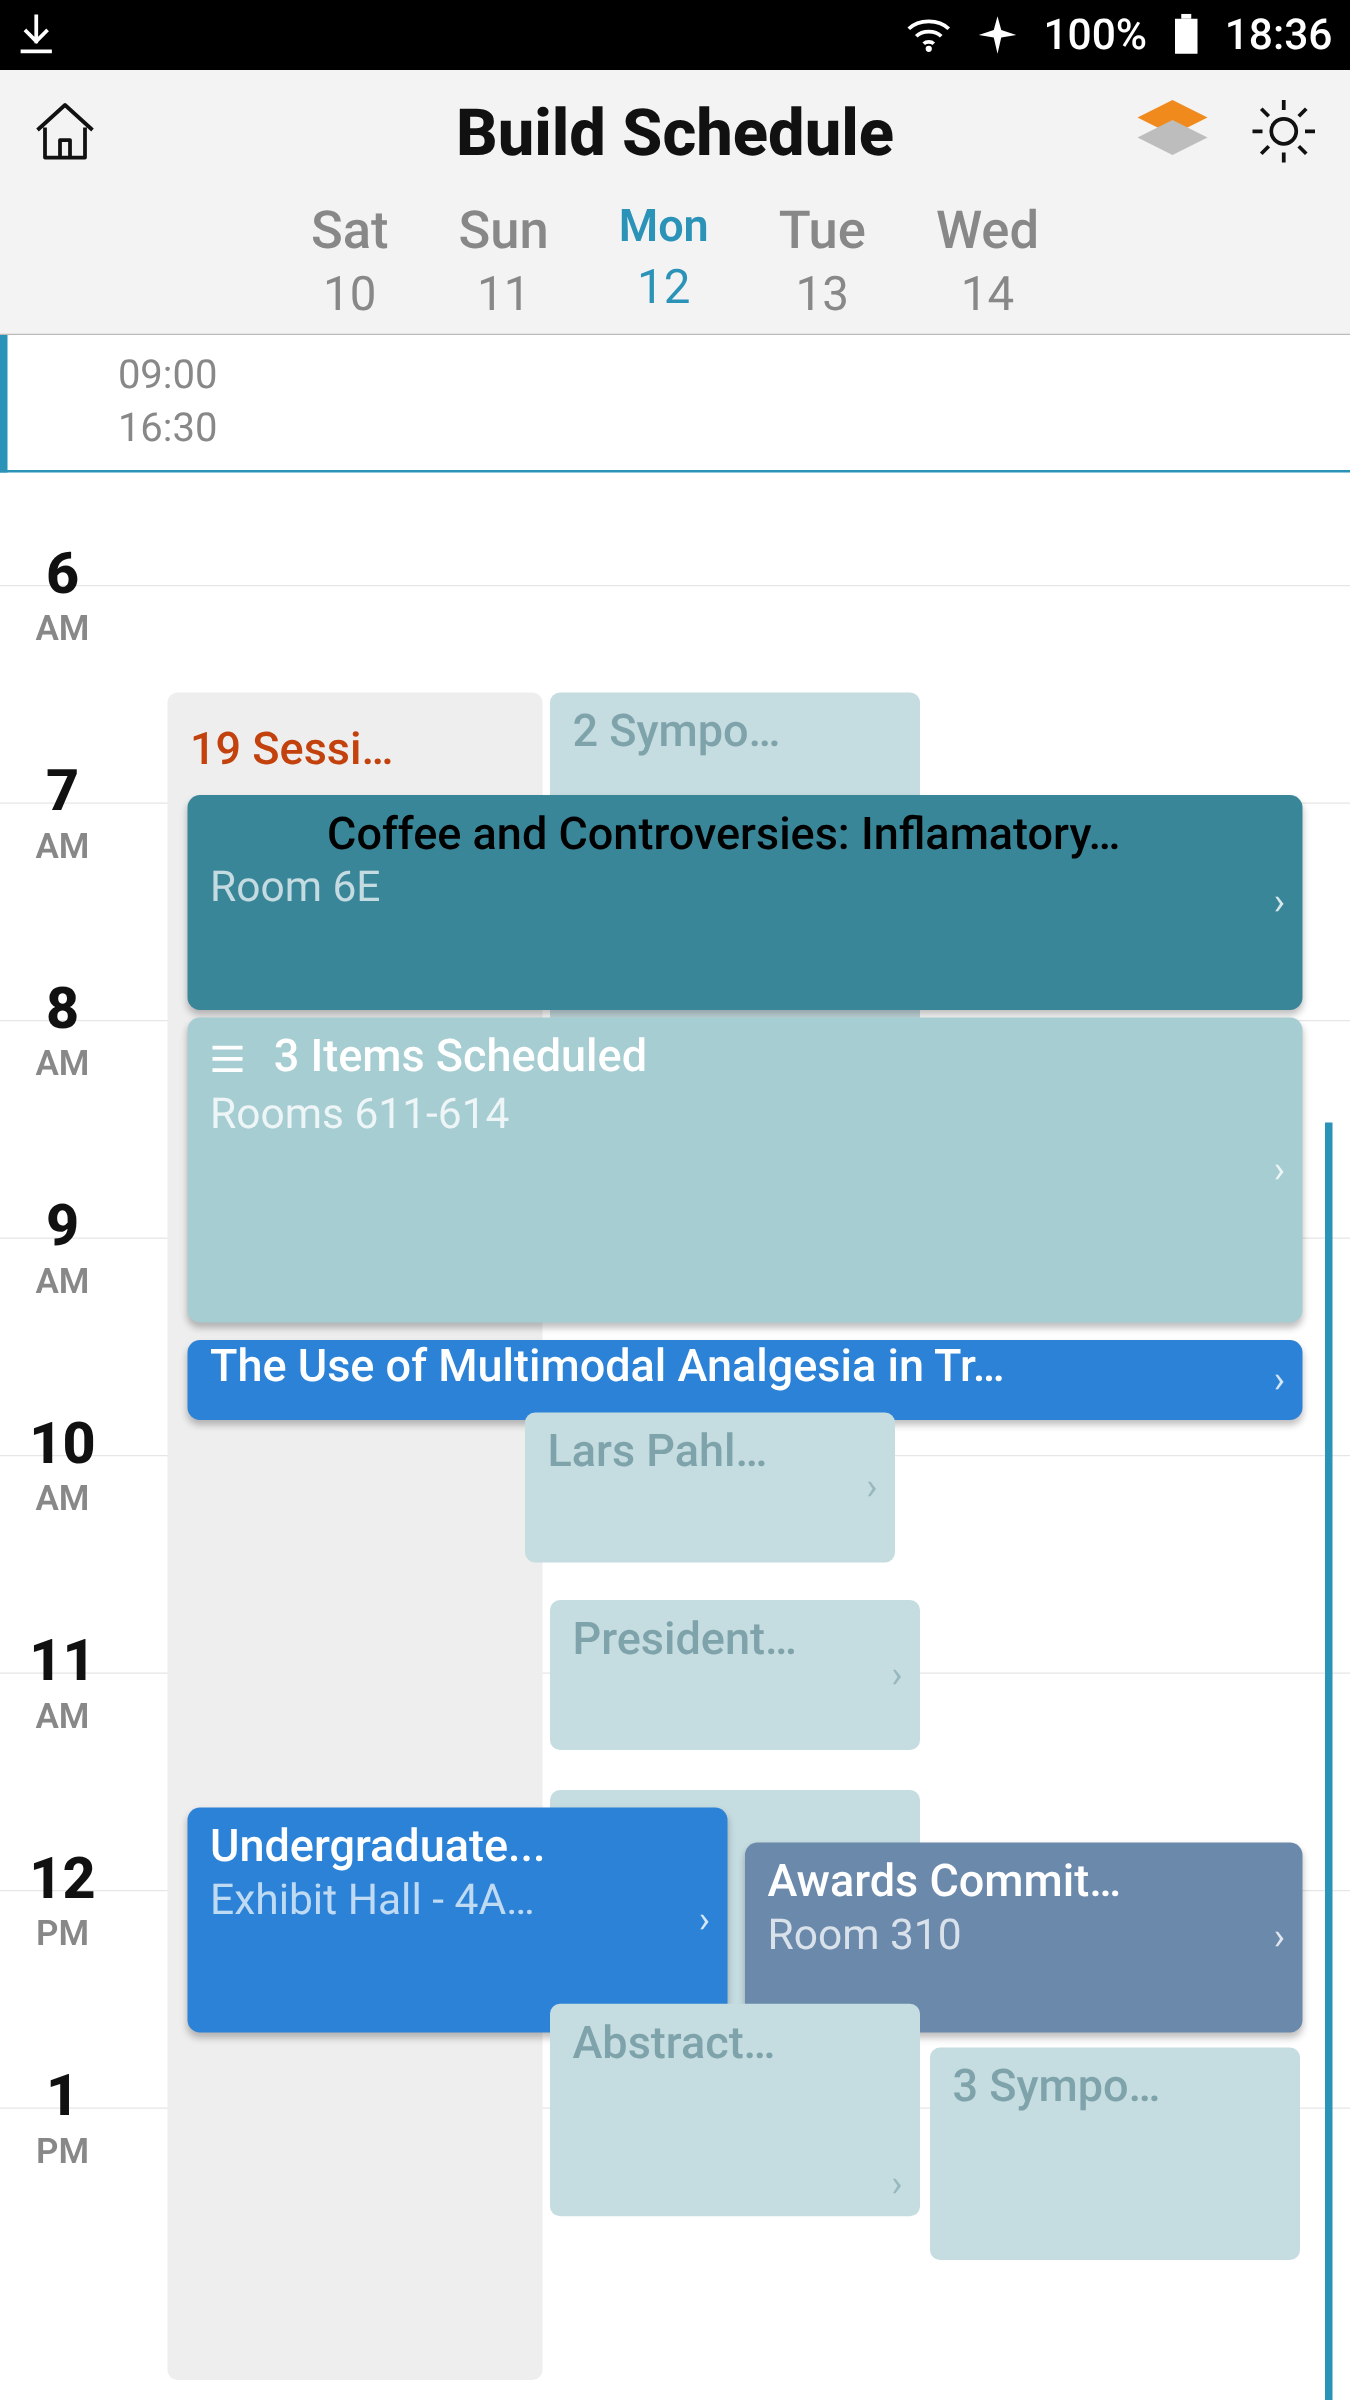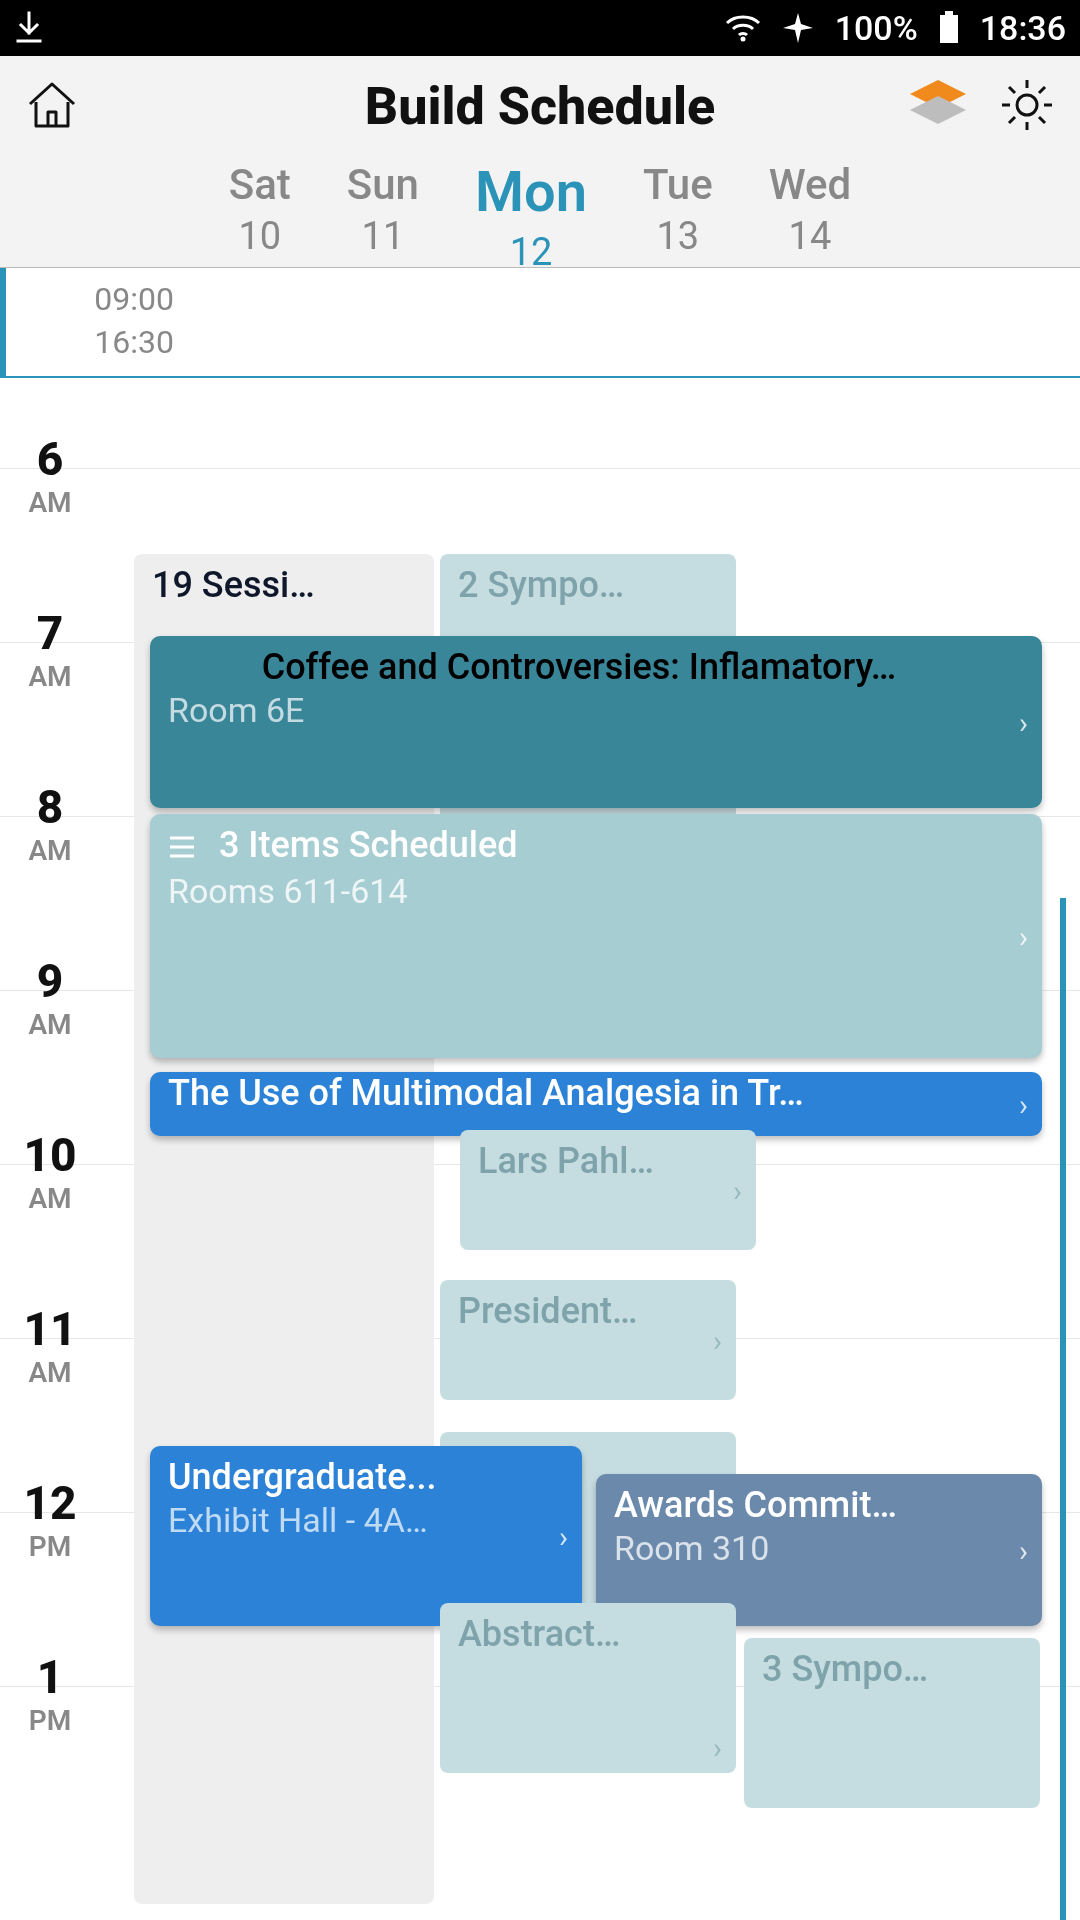--- a/index.html
+++ b/index.html
@@ -13,21 +13,21 @@
   .app-header { background: #f3f3f3; height: 212px; border-bottom: 1px solid #bbb; }
   .ah-row1 { height: 100px; display: flex; align-items: center; justify-content: center; position: relative; }
   .ah-title { font-size: 52px; font-weight: 800; color: #111; }
   .ah-home { position: absolute; left: 24px; top: 20px; }
   .ah-layers { position: absolute; right: 110px; top: 22px; }
   .ah-gear { position: absolute; right: 26px; top: 22px; }
   .ah-row2 { display: flex; justify-content: center; gap: 56px; padding-top: 6px; }
   .day-tab { text-align: center; color: #888; }
   .day-tab .dow { font-size: 42px; font-weight: 500; line-height: 1.1; }
   .day-tab .num { font-size: 38px; font-weight: 400; margin-top: 6px; }
-  .day-tab.active .dow { color: #2b93b8; font-size: 56px; font-weight: 600; }
+  .day-tab.active .dow { color: #2b93b8; font-size: 36px; font-weight: 600; }
   .day-tab.active .num { color: #2b93b8; }
   
   .alldaybar { display: flex; align-items: flex-start; padding: 10px 10px 12px 10px; border-left: 6px solid #2b93b8; border-bottom: 2px solid #2b93b8; }
   .adb-times { width: 172px; text-align: right; padding-right: 14px; color: #888; font-size: 32px; line-height: 1.35; }
   .adb-content { flex: 1; }
   .adb-title { color: #111; font-size: 38px; font-weight: 500; }
   .adb-loc { color: #2b93b8; font-size: 36px; margin-top: 2px; }
   
   .timeline { position: relative; height: 1550px; }
   .time-guttercol { position: absolute; left: 0; top: 0; width: 110px; }
@@ -54,21 +54,21 @@
   .evt.blue { background: #2b82d7; }
   .evt.blue .etitle { color: #fff; }
   .evt.blue .eloc { color: rgba(255,255,255,0.7); }
   .evt.blue .chev { color: #fff; }
   .evt.slate { background: #6a89ab; }
   .evt.slate .etitle { color: #fff; }
   .evt.slate .eloc { color: rgba(255,255,255,0.75); }
   .evt.slate .chev { color: #fff; }
   .evt.flat { box-shadow: none; border-radius: 8px; }
   .evt.ghost-grey { background: #eeeeee; }
-  .evt.ghost-grey .etitle { color: #0f172a; }
+  .evt.ghost-grey .etitle { color: #c2410c; margin-top: 14px; }
   .evt.ghost-teal { background: #c5dce0; }
   .evt.ghost-teal .etitle { color: #7fa3aa; }
   .evt.ghost-teal .chev { color: #8db0b7; }
   .list-ico { display: inline-block; vertical-align: middle; margin-right: 14px; }
 </style>
 </head>
 <body>
 
 <div class="statusbar">
   <div class="sb-left">
@@ -239,21 +239,21 @@
       </div>
       <div class="eloc">Rooms 611-614</div>
       <span class="chev">›</span>
     </div>
 
     <div class="evt blue" style="left:150px; width:892px; top:694px; height:64px; padding-top:0;">
       <div class="etitle">The Use of Multimodal Analgesia in Tr…</div>
       <span class="chev">›</span>
     </div>
 
-    <div class="evt flat ghost-teal" style="left:460px; width:296px; top:752px; height:120px;">
+    <div class="evt flat ghost-teal" style="left:420px; width:296px; top:752px; height:120px;">
       <div class="etitle">Lars Pahl…</div>
       <span class="chev">›</span>
     </div>
 
     <div class="evt flat ghost-teal" style="left:440px; width:296px; top:902px; height:120px;">
       <div class="etitle">President…</div>
       <span class="chev">›</span>
     </div>
 
     <div class="evt flat ghost-teal" style="left:440px; width:296px; top:1054px; height:190px;"></div>

